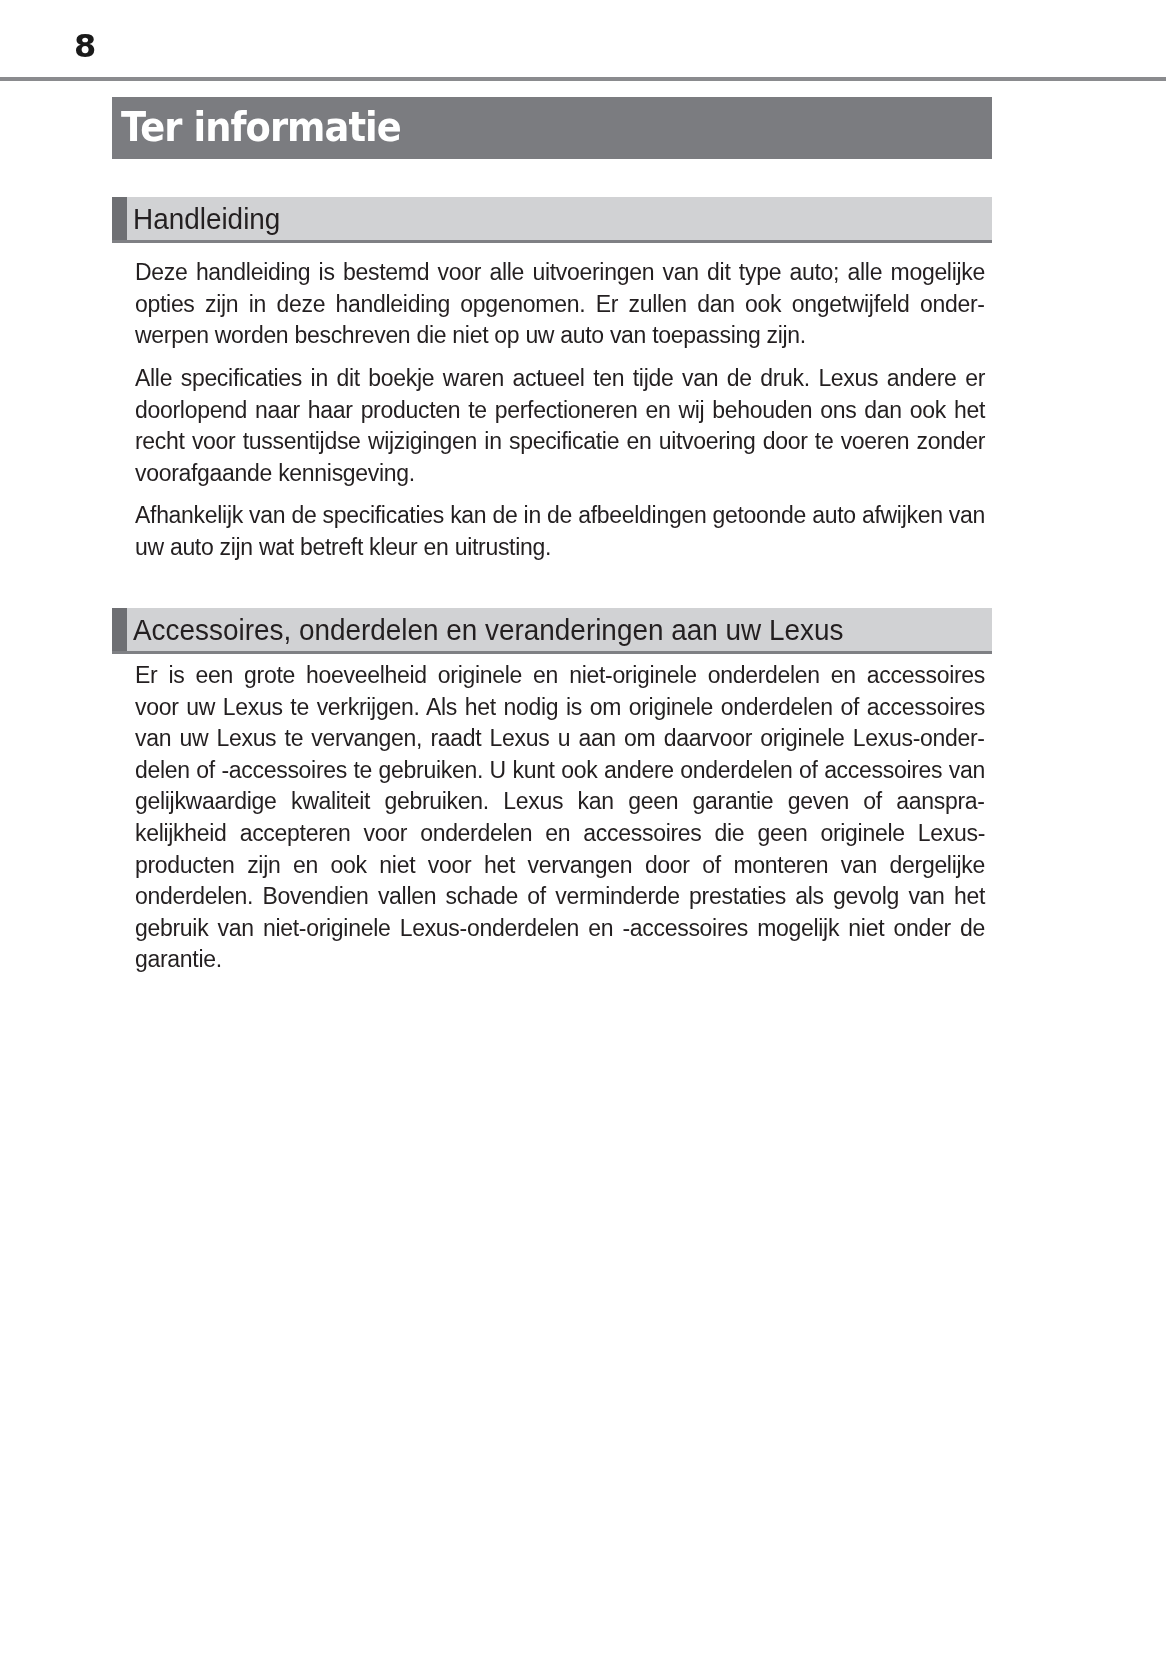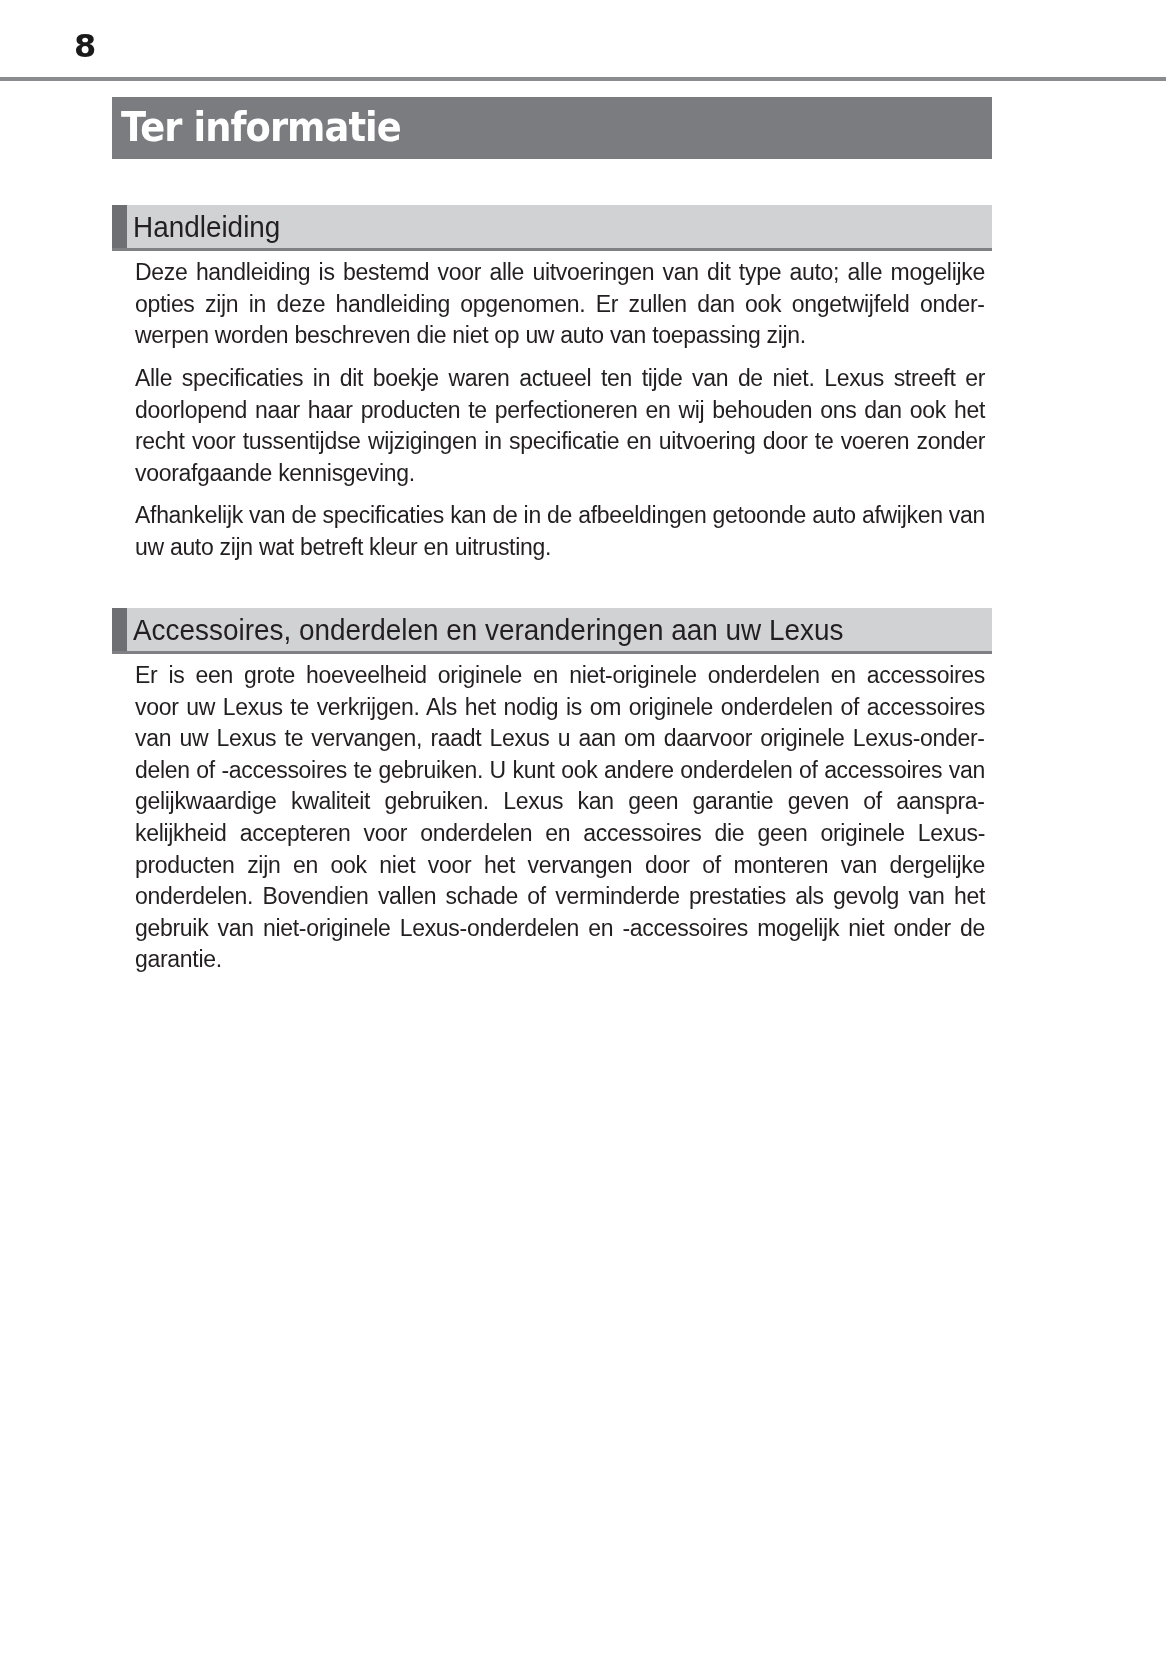--- a/index.html
+++ b/index.html
@@ -25,27 +25,27 @@
 </head>
 <body>
 
 <div class="page-number">8</div>
 <div class="top-rule"></div>
 
 <div class="title-bar">
   <div class="title">Ter informatie</div>
 </div>
 
-<div class="section-header" style="top:205px;">
+<div class="section-header" style="top:197px;">
   <div class="stripe"></div>
   <div class="heading">Handleiding</div>
 </div>
 
 <p class="para" style="top:257px;">Deze handleiding is bestemd voor alle uitvoeringen van dit type auto; alle mogelijke opties zijn in deze handleiding opgenomen. Er zullen dan ook ongetwijfeld onder­werpen worden beschreven die niet op uw auto van toepassing zijn.</p>
-<p class="para" style="top:363px;">Alle specificaties in dit boekje waren actueel ten tijde van de niet. Lexus streeft er doorlopend naar haar producten te perfectioneren en wij behouden ons dan ook het recht voor tussentijdse wijzigingen in specificatie en uitvoering door te voeren zonder voorafgaande kennisgeving.</p>
+<p class="para" style="top:363px;">Alle specificaties in dit boekje waren actueel ten tijde van de druk. Lexus andere er doorlopend naar haar producten te perfectioneren en wij behouden ons dan ook het recht voor tussentijdse wijzigingen in specificatie en uitvoering door te voeren zonder voorafgaande kennisgeving.</p>
 <p class="para" style="top:500px;">Afhankelijk van de specificaties kan de in de afbeeldingen getoonde auto afwijken van uw auto zijn wat betreft kleur en uitrusting.</p>
 
 <div class="section-header" style="top:600px;margin-top:8px;">
   <div class="stripe"></div>
   <div class="heading">Accessoires, onderdelen en veranderingen aan uw Lexus</div>
 </div>
 
 <p class="para" style="top:660px;">Er is een grote hoeveelheid originele en niet-originele onderdelen en accessoires voor uw Lexus te verkrijgen. Als het nodig is om originele onderdelen of accessoires van uw Lexus te vervangen, raadt Lexus u aan om daarvoor originele Lexus-onder­delen of -accessoires te gebruiken. U kunt ook andere onderdelen of accessoires van gelijkwaardige kwaliteit gebruiken. Lexus kan geen garantie geven of aanspra­kelijkheid accepteren voor onderdelen en accessoires die geen originele Lexus-producten zijn en ook niet voor het vervangen door of monteren van dergelijke onderdelen. Bovendien vallen schade of verminderde prestaties als gevolg van het gebruik van niet-originele Lexus-onderdelen en -accessoires mogelijk niet onder de garantie.</p>
 
 </body></html>

